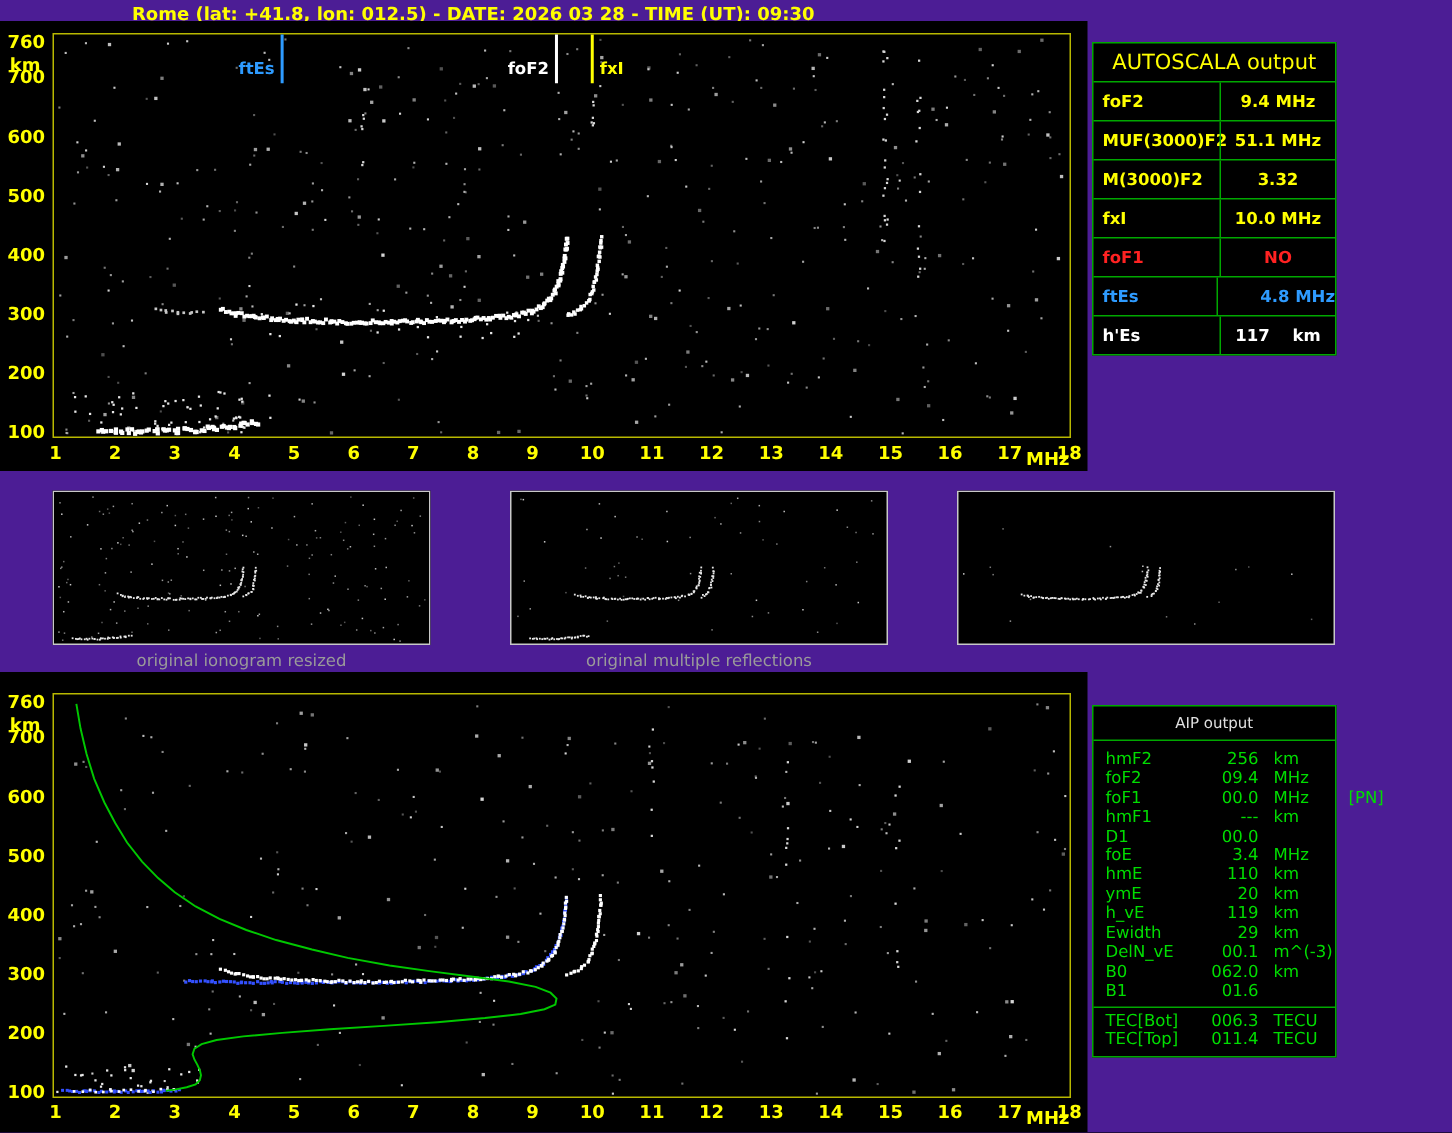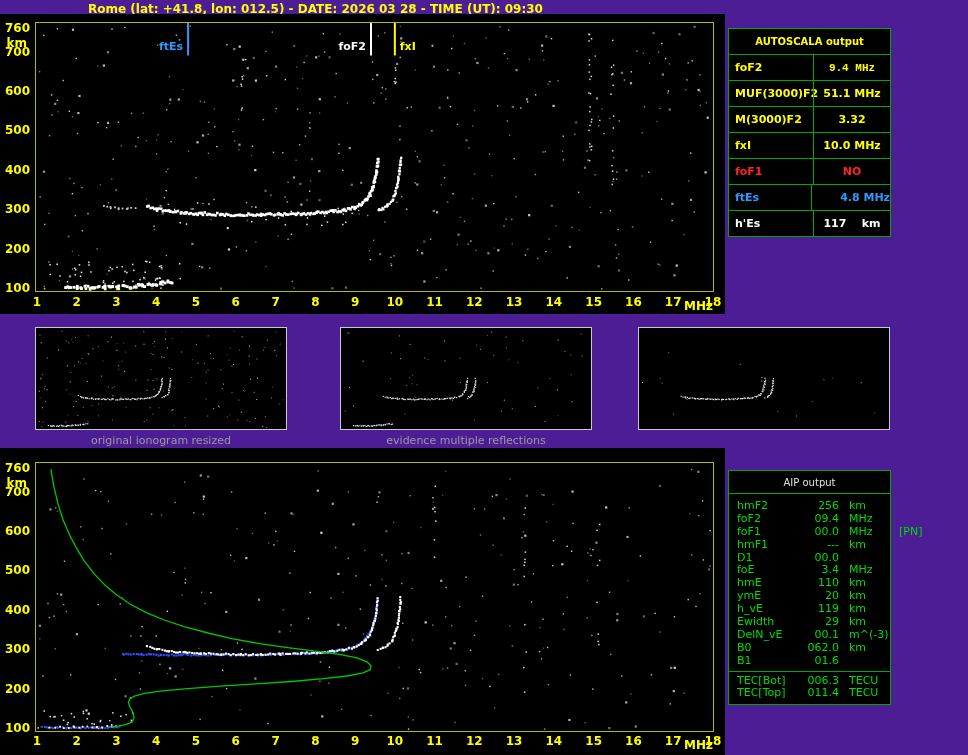--- a/index.html
+++ b/index.html
@@ -10,21 +10,21 @@
   svg{position:absolute;display:block;background:#000}
   #chart-main{left:0;top:14px}
   #chart-bottom{left:0;top:448px}
   #thumb0,#thumb1,#thumb2{top:327px}
   #thumb0{left:35px}#thumb1{left:340px}#thumb2{left:638px}
   .cap{position:absolute;top:434px;width:252px;text-align:center;color:#9a9a9a;font-size:11px}
   #cap0{left:35px}#cap1{left:340px}#cap2{left:638px}
   svg text{font-family:"DejaVu Sans",sans-serif;font-weight:bold;font-size:12px;fill:#ffff00}
   
   #as-table{position:absolute;left:728px;top:28px;width:163px;border:1px solid #00a800;background:#000}
-  .as-title{height:25px;display:flex;align-items:center;justify-content:center;color:#ffff00;font-weight:bold;font-size:10px}
+  .as-title{height:25px;display:flex;align-items:center;justify-content:center;color:#ffff00;font-weight:normal;font-size:14px}
   .as-row{display:flex;height:26px;border-top:1px solid #00a800;font-size:11px;font-weight:bold}
   .as-label{width:84px;display:flex;align-items:center;padding-left:6px}
   .as-value{flex:1;border-left:1px solid #00a800;display:flex;align-items:center;justify-content:center;white-space:pre}
   
   #aip-table{position:absolute;left:728px;top:470px;width:163px;border:1px solid #00a800;background:#000;color:#00dd00;font-size:11px}
   .aip-title{height:23px;border-bottom:1px solid #00a800;display:flex;align-items:center;justify-content:center;color:#e0e0e0;font-size:10px}
   #aip-rows{padding:6px 0 3px 0}
   .aip-row{display:flex;height:12.9px;line-height:12.9px;position:relative;padding-left:8px;white-space:nowrap}
   .aip-label{width:62px}
   .aip-value{width:40px;text-align:right}
@@ -1580,21 +1580,21 @@
         <rect x="21.7" y="50.7" width="1" height="1" fill="#cfcfcf" fill-opacity="0.59"></rect>
         <rect x="194.0" y="50.5" width="1" height="1" fill="#cfcfcf" fill-opacity="0.42"></rect>
         <rect x="30.2" y="25.1" width="1" height="1" fill="#cfcfcf" fill-opacity="0.57"></rect>
         <rect x="23.6" y="55.6" width="1" height="1" fill="#cfcfcf" fill-opacity="0.61"></rect>
         <rect x="35.1" y="86.6" width="1" height="1" fill="#cfcfcf" fill-opacity="0.71"></rect>
         <rect x="123.1" y="53.5" width="1" height="1" fill="#cfcfcf" fill-opacity="0.93"></rect>
       </g>
     </svg>
 
   <div id="cap0" class="cap">original ionogram resized</div>
-  <div id="cap1" class="cap">evidence multiple reflections</div>
+  <div id="cap1" class="cap">original multiple reflections</div>
 
   <svg id="chart-bottom" width="725" height="307">
       <g>
         <rect x="202.6" y="65.7" width="1.4" height="1.4" fill="#d8d8d8" fill-opacity="0.64"></rect>
         <rect x="293.8" y="102.6" width="1.4" height="1.4" fill="#d8d8d8" fill-opacity="0.92"></rect>
         <rect x="166.7" y="224.8" width="1.4" height="1.4" fill="#d8d8d8" fill-opacity="0.43"></rect>
         <rect x="124.5" y="247.2" width="2.2" height="2.2" fill="#d8d8d8" fill-opacity="0.55"></rect>
         <rect x="659.4" y="183.4" width="1.4" height="1.4" fill="#d8d8d8" fill-opacity="0.52"></rect>
         <rect x="63.8" y="112.5" width="1.4" height="1.4" fill="#d8d8d8" fill-opacity="0.84"></rect>
         <rect x="359.6" y="160.4" width="1.4" height="1.4" fill="#d8d8d8" fill-opacity="0.82"></rect>
@@ -2320,21 +2320,21 @@
       <text x="673.16" y="297" text-anchor="middle">17</text>
       <text x="712.92" y="297" text-anchor="middle">18</text>
       <text x="684" y="301" text-anchor="start">MHz</text>
     </svg>
 
   <div id="as-table">
     <div class="as-title">AUTOSCALA output</div>
     <div id="as-rows">
         <div class="as-row">
           <div class="as-label" style="color: rgb(255, 255, 0);">foF2</div>
-          <div class="as-value" style="color: rgb(255, 255, 0); font-family: Liberation Mono, monospace;">9.4 MHz</div>
+          <div class="as-value" style="color: rgb(255, 255, 0);">9.4 MHz</div>
         </div>
         <div class="as-row">
           <div class="as-label" style="color: rgb(255, 255, 0);">MUF(3000)F2</div>
           <div class="as-value" style="color: rgb(255, 255, 0);">51.1 MHz</div>
         </div>
         <div class="as-row">
           <div class="as-label" style="color: rgb(255, 255, 0);">M(3000)F2</div>
           <div class="as-value" style="color: rgb(255, 255, 0);">3.32</div>
         </div>
         <div class="as-row">

